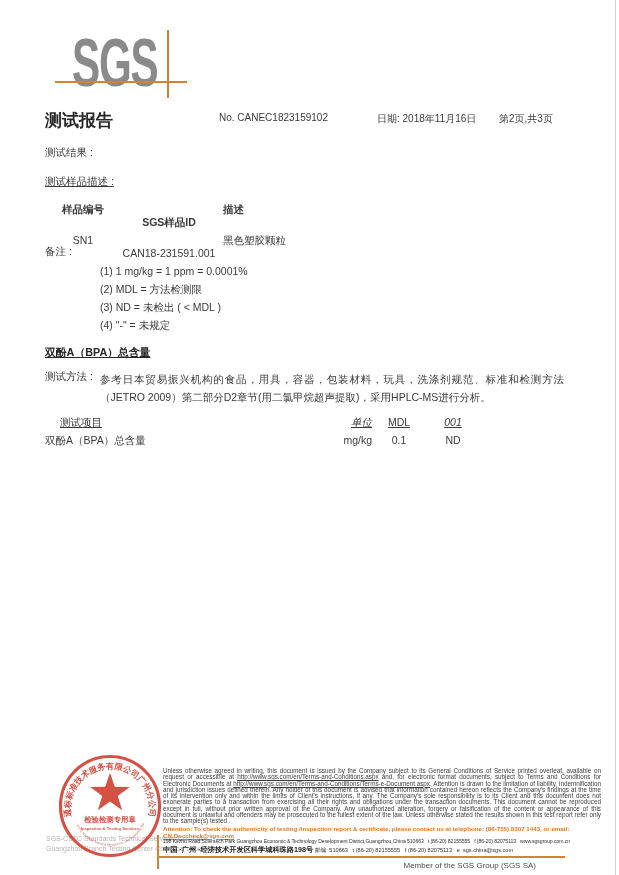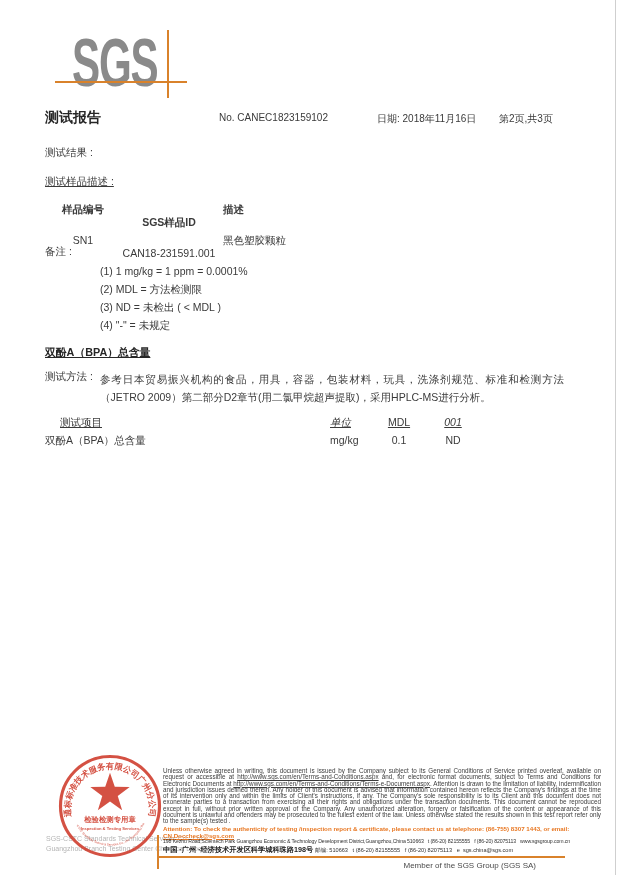--- a/index.html
+++ b/index.html
@@ -8,21 +8,21 @@
     font-family:"Liberation Sans","DejaVu Sans",sans-serif;color:#3a3a3a;
   }
   .abs{position:absolute;}
   
   .logo{
     left:72px;top:28px;font-size:68px;line-height:68px;font-weight:bold;color:#8a8a8a;
     letter-spacing:-2px;transform:scaleX(0.62);transform-origin:0 0;white-space:nowrap;
   }
   .logo-hline{left:55px;top:81px;width:132px;height:2px;background:#d9822b;}
   .logo-vline{left:167px;top:30px;width:2px;height:68px;background:#d9822b;}
-  .doc-title{left:45px;top:109px;font-size:14px;font-weight:bold;color:#262626;}
+  .doc-title{left:45px;top:109px;font-size:17px;font-weight:bold;color:#262626;}
   .report-no{left:219px;top:112px;font-size:10px;}
   .report-date{left:377px;top:112px;font-size:10px;}
   .report-page{left:499px;top:112px;font-size:10px;}
   
   .body-text{font-size:10.5px;}
   .lbl-result{left:45px;top:146px;}
   .lbl-sampledesc{left:45px;top:175px;text-decoration:underline;}
   .sample-table{left:45px;top:200px;font-size:10.5px;line-height:18px;}
   .st-row{display:flex;}
   .st-head{font-weight:bold;}
@@ -31,21 +31,21 @@
   .st-c3{margin-left:6px;text-align:left;}
   .lbl-remarks{left:45px;top:245px;}
   .remarks{left:100px;top:262px;font-size:10.5px;line-height:18.1px;}
   .bpa-title{left:45px;top:346px;font-size:10.8px;font-weight:bold;text-decoration:underline;color:#262626;}
   .lbl-method{left:45px;top:370px;}
   .method-text{left:100px;top:370px;width:464px;font-size:10.5px;line-height:18.3px;text-align:justify;}
   .result-table{left:45px;top:416px;width:480px;font-size:10.5px;}
   .rt-row{position:relative;height:18px;}
   .rt-item{position:absolute;left:15px;text-decoration:underline;}
   .rt-label{position:absolute;left:0;}
-  .rt-unit{position:absolute;left:285px;width:42px;text-align:left;}
+  .rt-unit{position:absolute;left:285px;width:42px;text-align:right;}
   .rt-mdl{position:absolute;left:340px;width:28px;text-align:center;}
   .rt-001{position:absolute;left:395px;width:26px;text-align:center;}
   .rt-head .rt-unit{text-decoration:underline;font-style:italic;}
   .rt-head .rt-mdl{text-decoration:underline;}
   .rt-head .rt-001{text-decoration:underline;font-style:italic;}
   
   .company-line{left:46px;font-size:7px;color:#b5b5b5;white-space:nowrap;}
   .company-line.l1{top:835px;}
   .company-line.l2{top:845px;}
   .stamp{left:56px;top:752px;width:108px;height:108px;opacity:0.88;}

